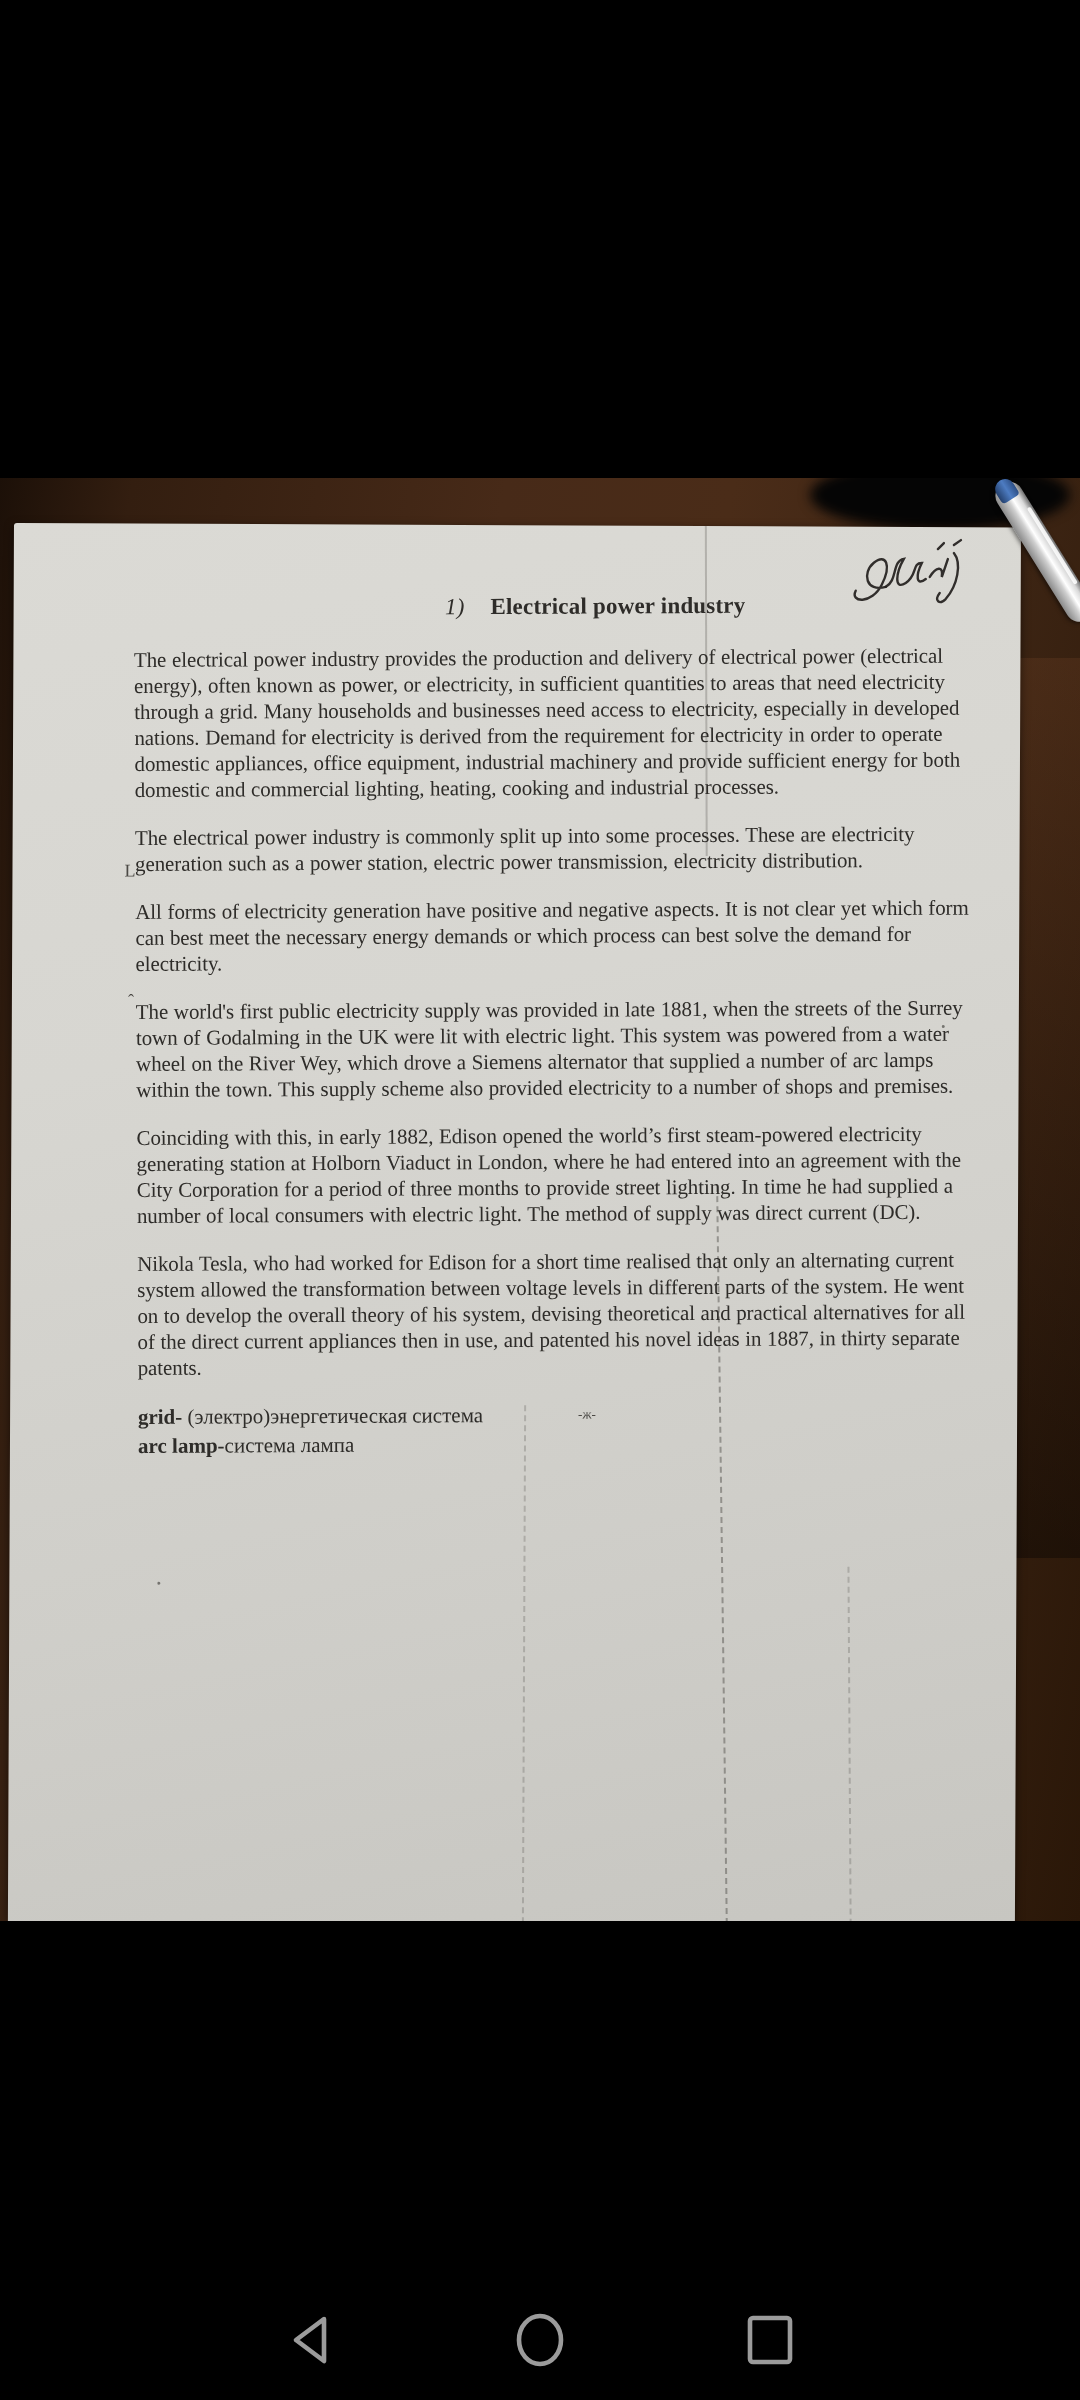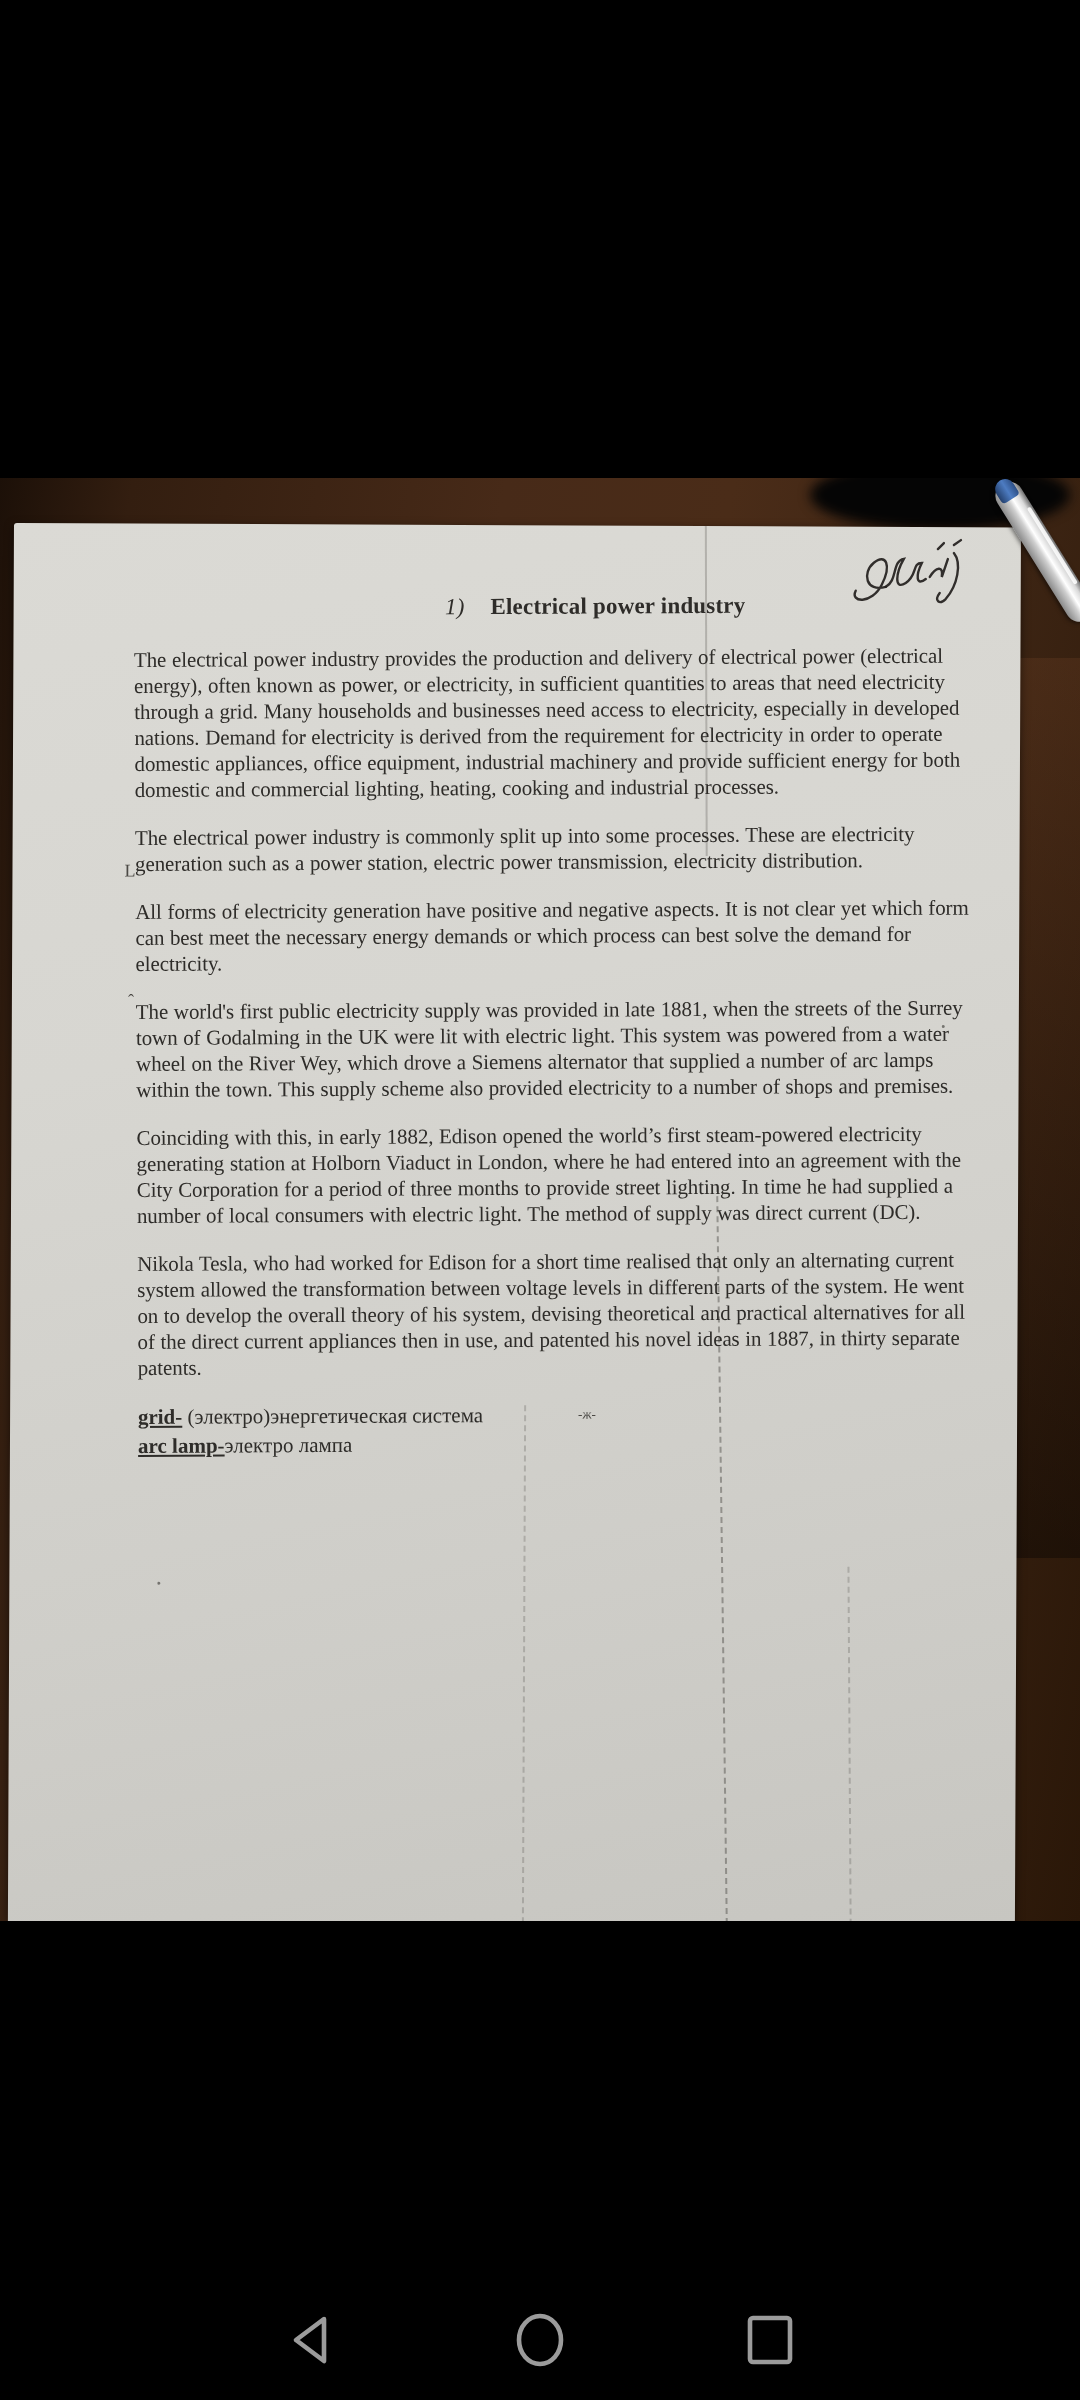--- a/index.html
+++ b/index.html
@@ -24,21 +24,21 @@
   #paper-inner{position:absolute;inset:0;transform:rotate(-.55deg);transform-origin:60px 80px;
          padding:72px 40px 0 120px;box-sizing:border-box;color:#2e2c29;}
 
   h1.doc-title{margin:0 0 24px;font-size:23px;line-height:28px;font-weight:700;
          text-align:center;transform:translateX(38px);letter-spacing:.2px;}
   h1 .num{font-weight:400;font-style:italic;margin-right:26px;}
   p.para{margin:0 0 22px;font-size:21px;line-height:26px;letter-spacing:-.1px;
          word-spacing:.5px;max-width:852px;}
   p.para .b{font-weight:400;}
   #vocab{margin-top:2px;font-size:21px;line-height:29px;}
-  #vocab .term{font-weight:700;text-decoration:underline;}
+  #vocab .term{font-weight:700;}
 
   
   .crease{position:absolute;width:2px;background:transparent;border-left:2px dashed rgba(40,38,34,.45);}
   .crease.solid{border-left:2px solid rgba(40,38,34,.4);}
   .mark{position:absolute;color:rgba(40,38,34,.8);font-size:18px;line-height:1;}
   .speck{position:absolute;width:3px;height:3px;border-radius:50%;background:rgba(40,38,34,.55);}
 
   
   #sig{position:absolute;left:828px;top:6px;width:168px;height:92px;}
   #sig path{stroke:#23201d;stroke-width:2.4;fill:none;stroke-linecap:round;opacity:.92;}
@@ -101,21 +101,21 @@
         <div id="paragraphs">
             <p class="para"><span>The electrical power industry provides the production and delivery of electrical power (electrical energy), often known as power, or electricity, in sufficient quantities to areas that need electricity through a </span><span class="b">grid</span><span>. Many households and businesses need access to electricity, especially in developed nations. Demand for electricity is derived from the requirement for electricity in order to operate domestic appliances, office equipment, industrial machinery and provide sufficient energy for both domestic and commercial lighting, heating, cooking and industrial processes.</span></p>
             <p class="para"><span>The electrical power industry is commonly split up into some  processes. These are electricity generation such as a power station, electric power transmission, electricity distribution.</span></p>
             <p class="para"><span>All forms of electricity generation have positive and negative aspects. It is not clear yet which form can best meet the necessary energy demands or which process can best solve the demand for electricity.</span></p>
             <p class="para"><span>The world's first public electricity supply was provided in late 1881, when the streets of the Surrey town of Godalming in the UK were lit with electric light. This system was powered from a water wheel on the River Wey, which drove a Siemens alternator that supplied a number of </span><span class="b">arc lamps</span><span> within the town. This supply scheme also provided electricity to a number of shops and premises.</span></p>
             <p class="para"><span>Coinciding with this, in early 1882, Edison opened the world’s first steam-powered electricity generating station at Holborn Viaduct in London, where he had entered into an agreement with the City Corporation for a period of three months to provide street lighting. In time he had supplied a number of local consumers with electric light. The method of supply was direct current (DC).</span></p>
             <p class="para"><span>Nikola Tesla, who had worked for Edison for a short time realised that only an alternating current system allowed the transformation between voltage levels in different parts of the system. He went on to develop the overall theory of his system, devising theoretical and practical alternatives for all of the direct current appliances then in use, and patented his novel ideas in 1887, in thirty separate patents.</span></p>
           </div>
         <div id="vocab">
             <div><span class="term">grid-</span><span> (электро)энергетическая система</span></div>
-            <div><span class="term">arc lamp-</span><span>электро лампа</span></div>
+            <div><span class="term">arc lamp-</span><span>система лампа</span></div>
           </div>
       </div>
     </div>
 
     <div id="pen">
       <div class="tip"></div>
       <div class="clip"></div>
     </div>
   </div>
 

